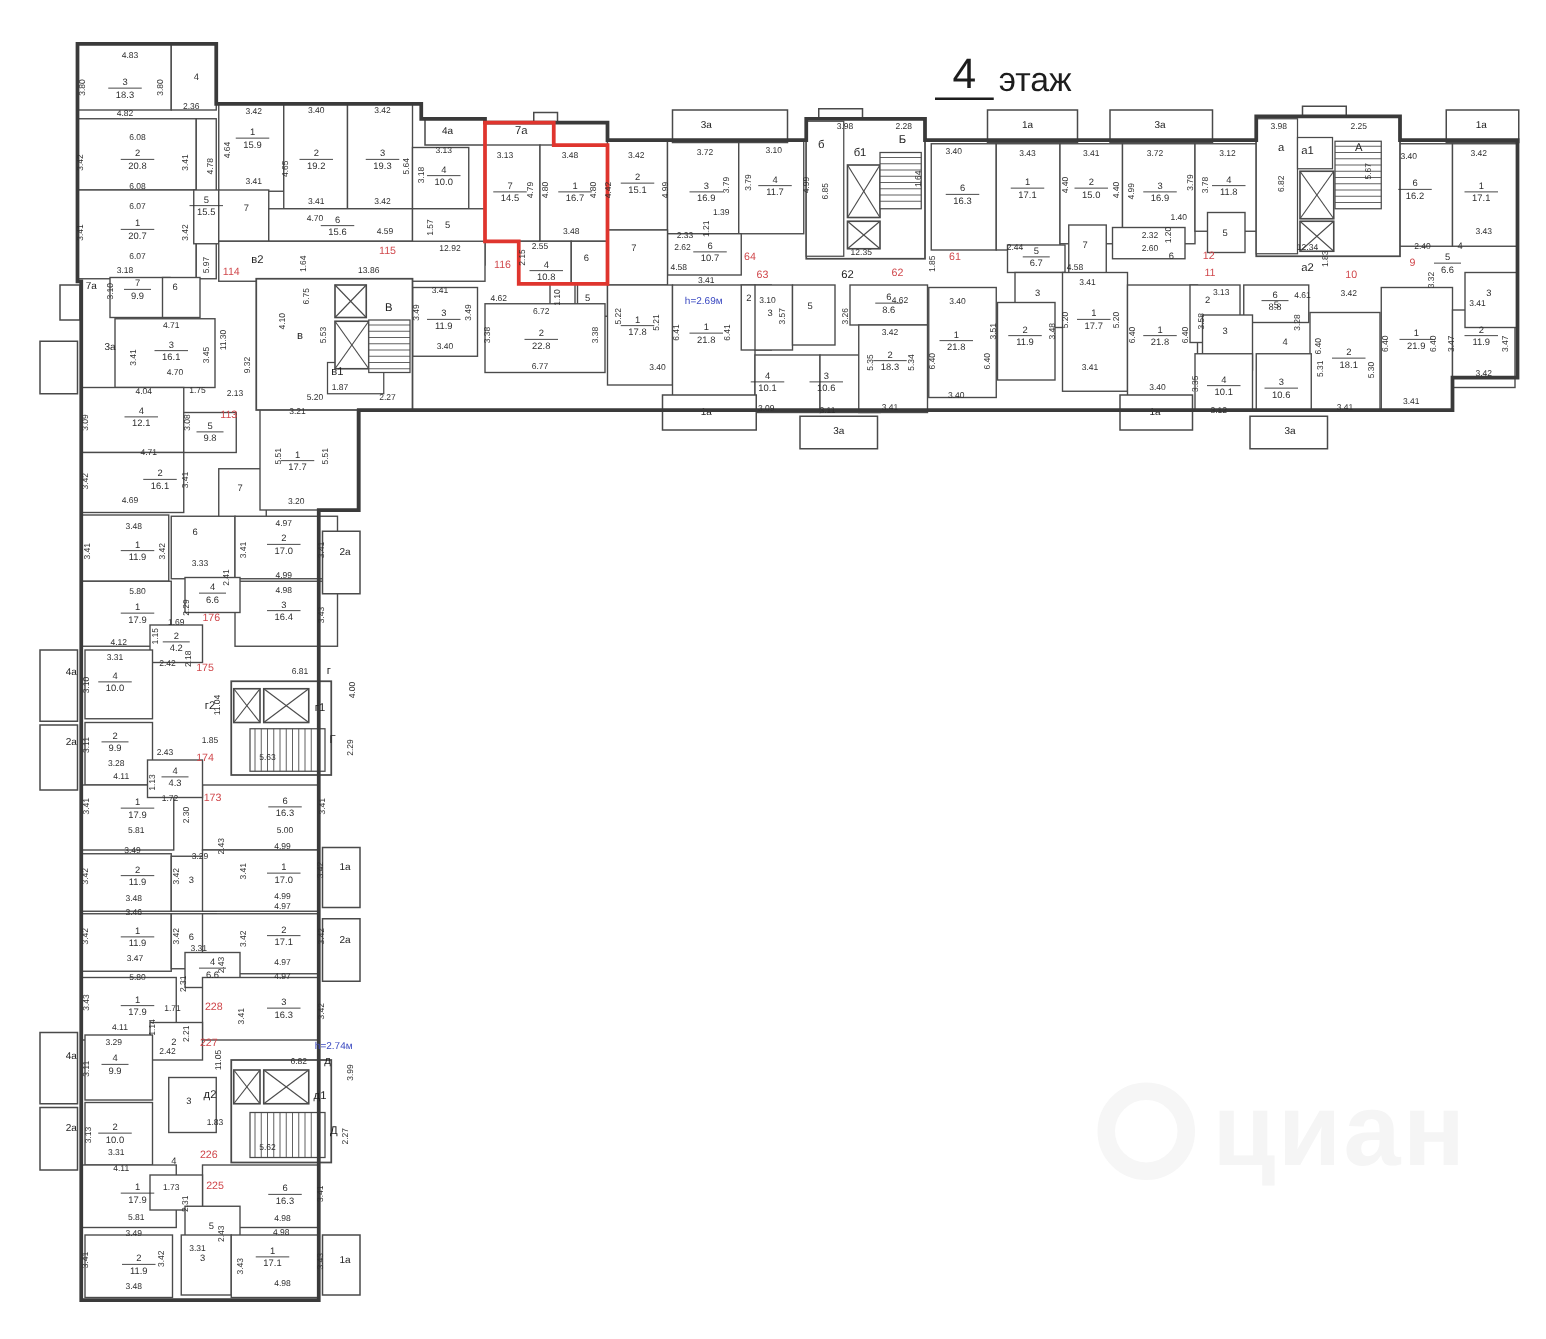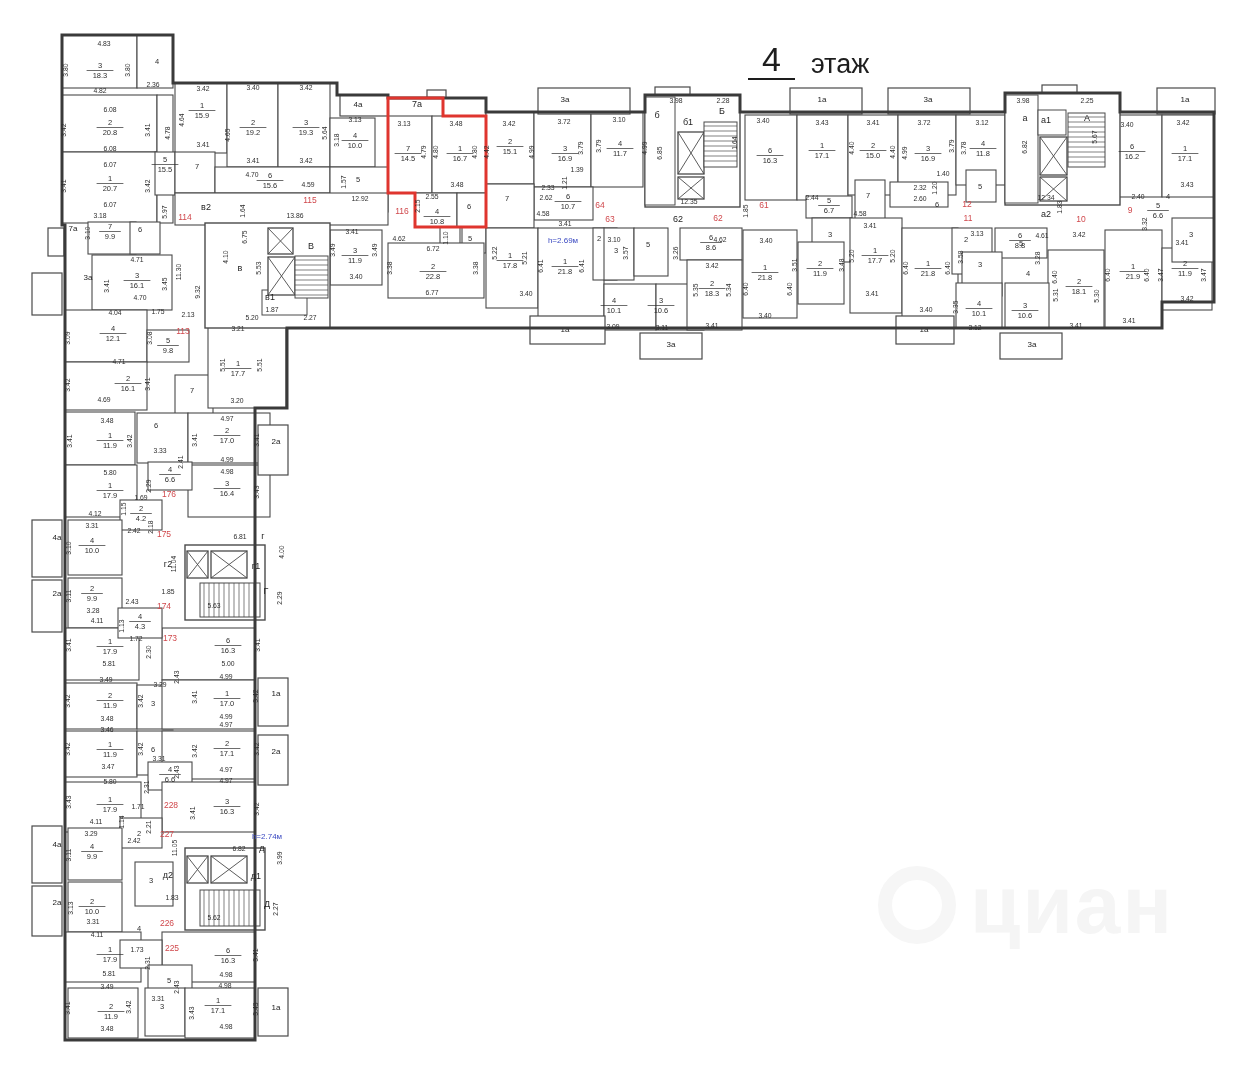--- a/index.html
+++ b/index.html
@@ -2,21 +2,21 @@
 <html><head>
 <meta charset="utf-8">
 <style>
   html,body{margin:0;padding:0;background:#fff;}
   #stage{position:relative;width:1237px;height:1071px;background:#fff;overflow:hidden;
          font-family:"Liberation Sans",sans-serif;}
   #plan{position:absolute;left:0;top:0;}
   #plan text{font-family:"Liberation Sans","DejaVu Sans",sans-serif;}
   .floor-title{position:absolute;left:748px;top:42px;color:#1d1d1d;display:flex;align-items:flex-end;}
   .floor-title .num{font-size:34px;line-height:1;padding:0 14px 2px 14px;border-bottom:2px solid #1d1d1d;}
-  .floor-title .word{font-size:27px;line-height:1;margin-left:16px;padding-bottom:2px;}
+  .floor-title .word{font-size:27px;line-height:1;margin-left:4px;padding-bottom:2px;}
   .watermark{position:absolute;left:878px;top:858px;display:flex;align-items:center;color:#f4f4f4;
              user-select:none;}
   .watermark .logo{width:78px;height:78px;border-radius:50%;border:14px solid #f6f6f6;box-sizing:border-box;margin-right:14px;}
   .watermark .wm-text{font-size:82px;font-weight:bold;letter-spacing:2px;color:#f5f5f5;}
 </style>
 </head>
 <body>
 
 <div id="stage">
   <svg id="plan" width="1237" height="1071" viewBox="0 0 1237 1071">

